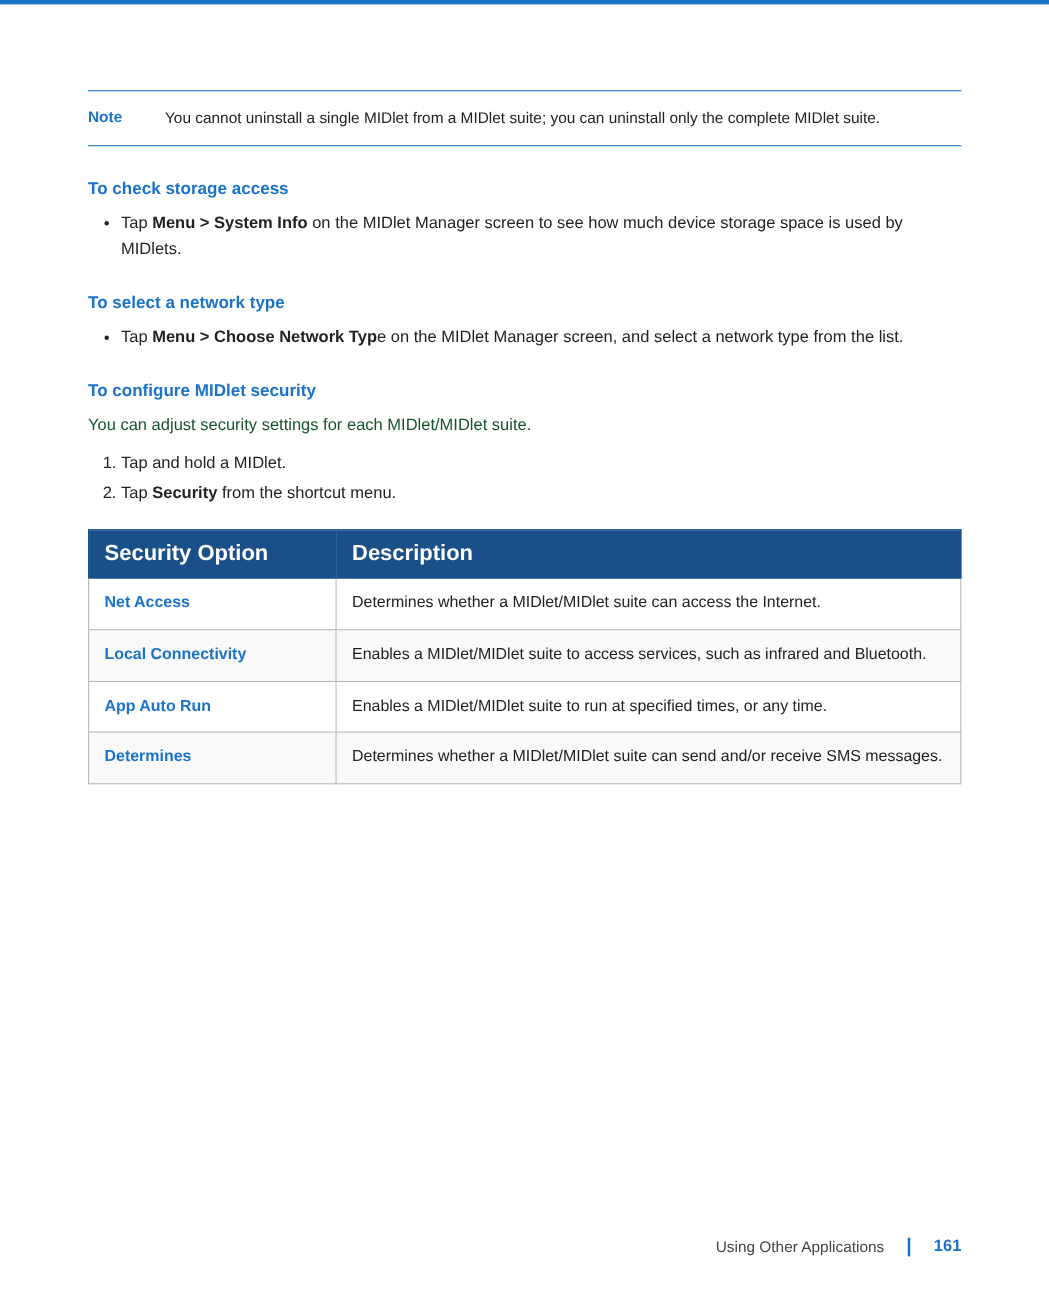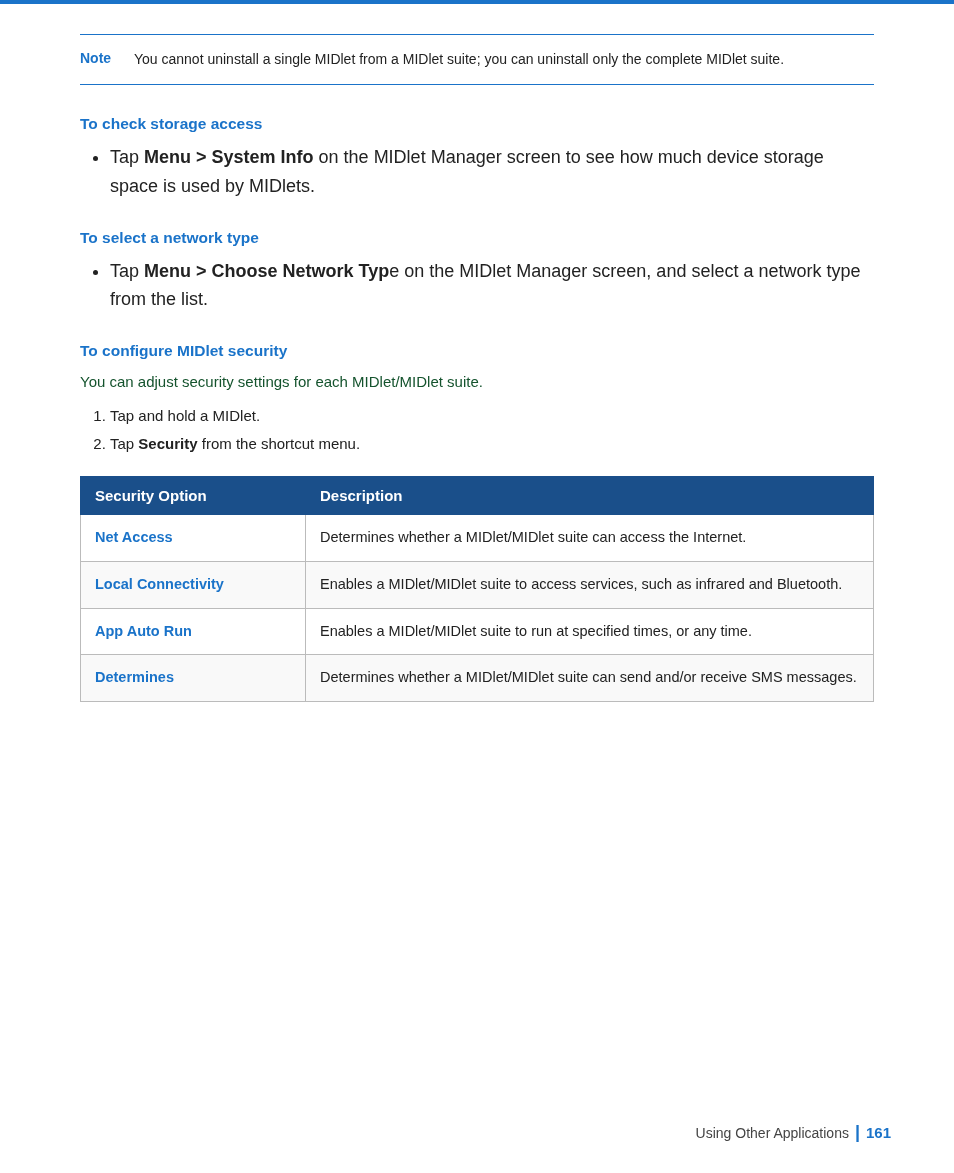--- a/index.html
+++ b/index.html
@@ -23,22 +23,23 @@
       padding: 30px 80px 80px 80px;
     }
 
     
     .note-box {
       border-top: 1px solid #1a73c9;
       border-bottom: 1px solid #1a73c9;
       padding: 14px 0;
       margin-bottom: 30px;
       display: flex;
-      gap: 4px;
+      gap: 20px;
       align-items: flex-start;
+      margin-top: 48px;
     }
     .note-label {
       color: #1a73c9;
       font-weight: bold;
       font-size: 14px;
       min-width: 50px;
       padding-top: 1px;
     }
     .note-text {
       font-size: 14px;
@@ -55,21 +56,21 @@
       margin-top: 28px;
     }
 
     
     .bullet-list {
       margin-left: 30px;
       margin-bottom: 10px;
     }
     .bullet-list li {
       list-style: disc;
-      font-size: 18px;
+      font-size: 15px;
       line-height: 1.6;
       color: #222;
       margin-bottom: 4px;
     }
     .bullet-list li b {
       font-weight: bold;
     }
 
     
     .body-text {
@@ -98,21 +99,21 @@
     .security-table {
       width: 100%;
       border-collapse: collapse;
       margin-top: 20px;
       margin-bottom: 30px;
     }
     .security-table thead tr th {
       background: #1a4f8a;
       color: #fff;
       font-weight: bold;
-      font-size: 15px;
+      font-size: 20px;
       padding: 10px 14px;
       text-align: left;
       border: 1px solid #1a4f8a;
     }
     .security-table tbody tr td {
       border: 1px solid #bbb;
       padding: 12px 14px;
       font-size: 14.5px;
       vertical-align: top;
       line-height: 1.5;
@@ -129,26 +130,26 @@
       background: #fff;
     }
     .security-table tbody tr:nth-child(even) td {
       background: #f9f9f9;
     }
 
     
     .page-footer {
       position: absolute;
       bottom: 30px;
-      right: 63px;
+      right: 80px;
       font-size: 14px;
       color: #444;
       display: flex;
       align-items: center;
-      gap: 6px;
+      gap: 20px;
     }
     .page-footer .footer-text {
       color: #444;
     }
     .page-footer .footer-divider {
       color: #1a73c9;
       font-size: 18px;
       font-weight: bold;
     }
     .page-footer .footer-num {

